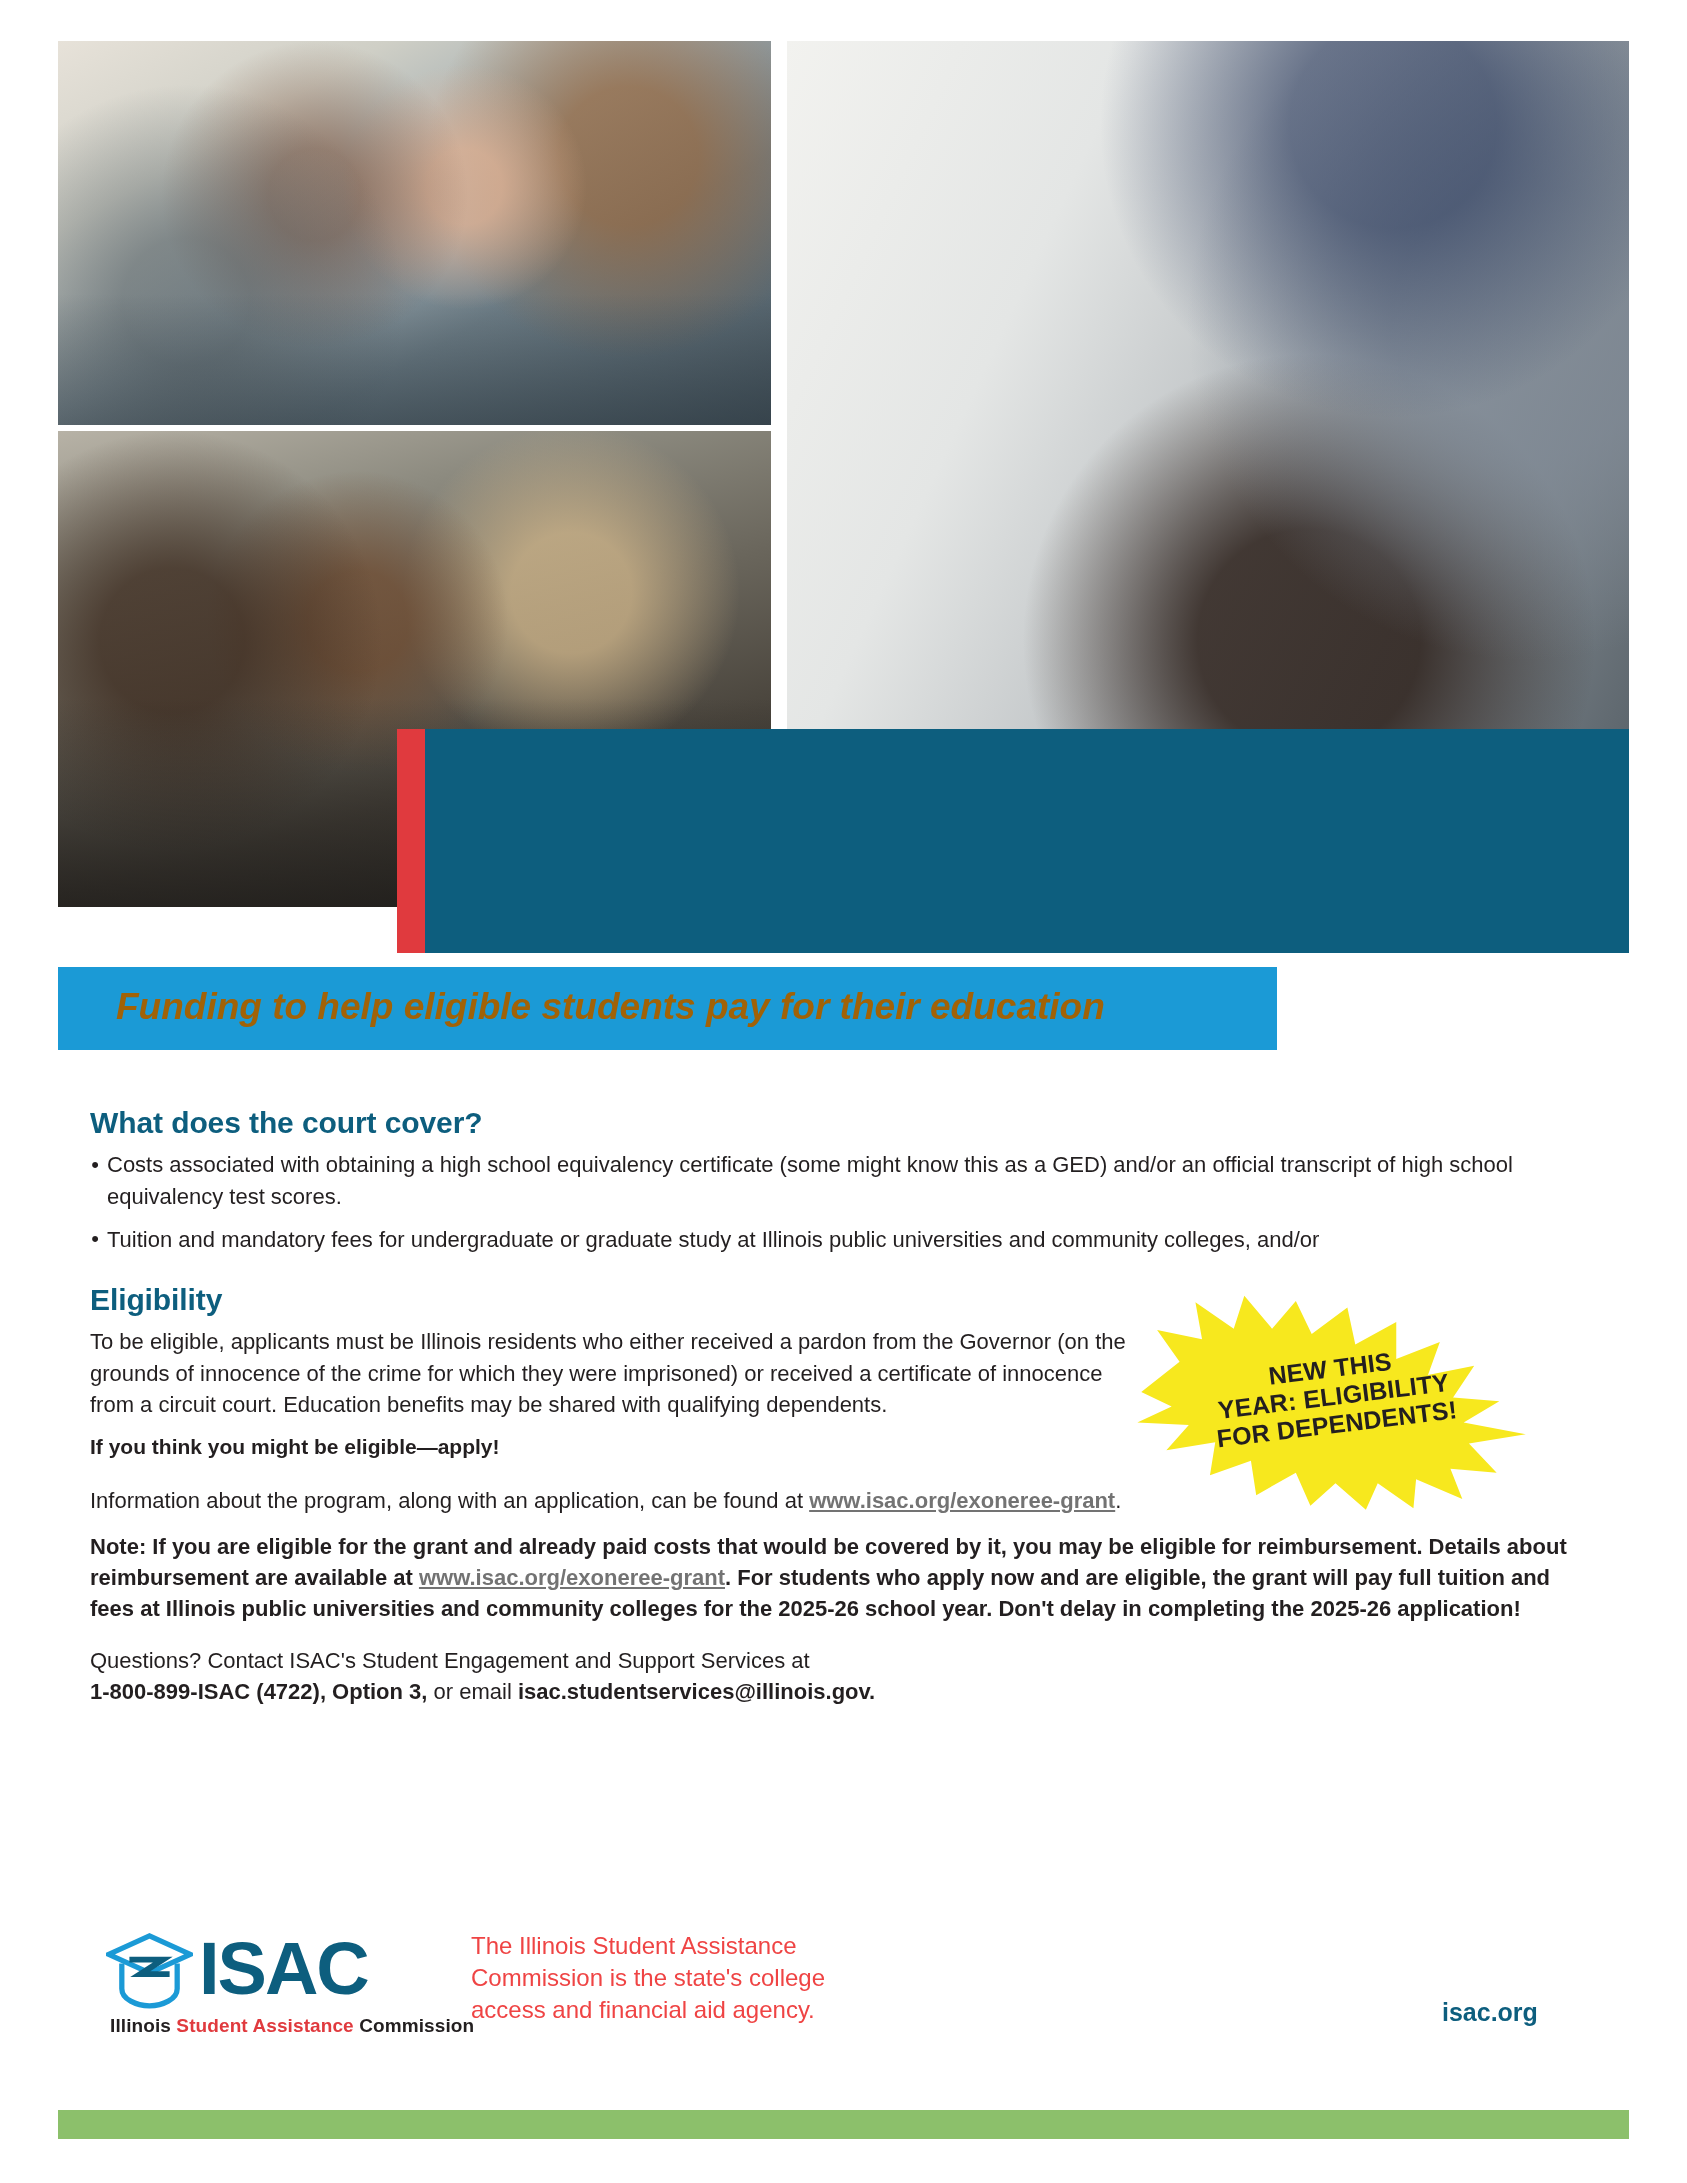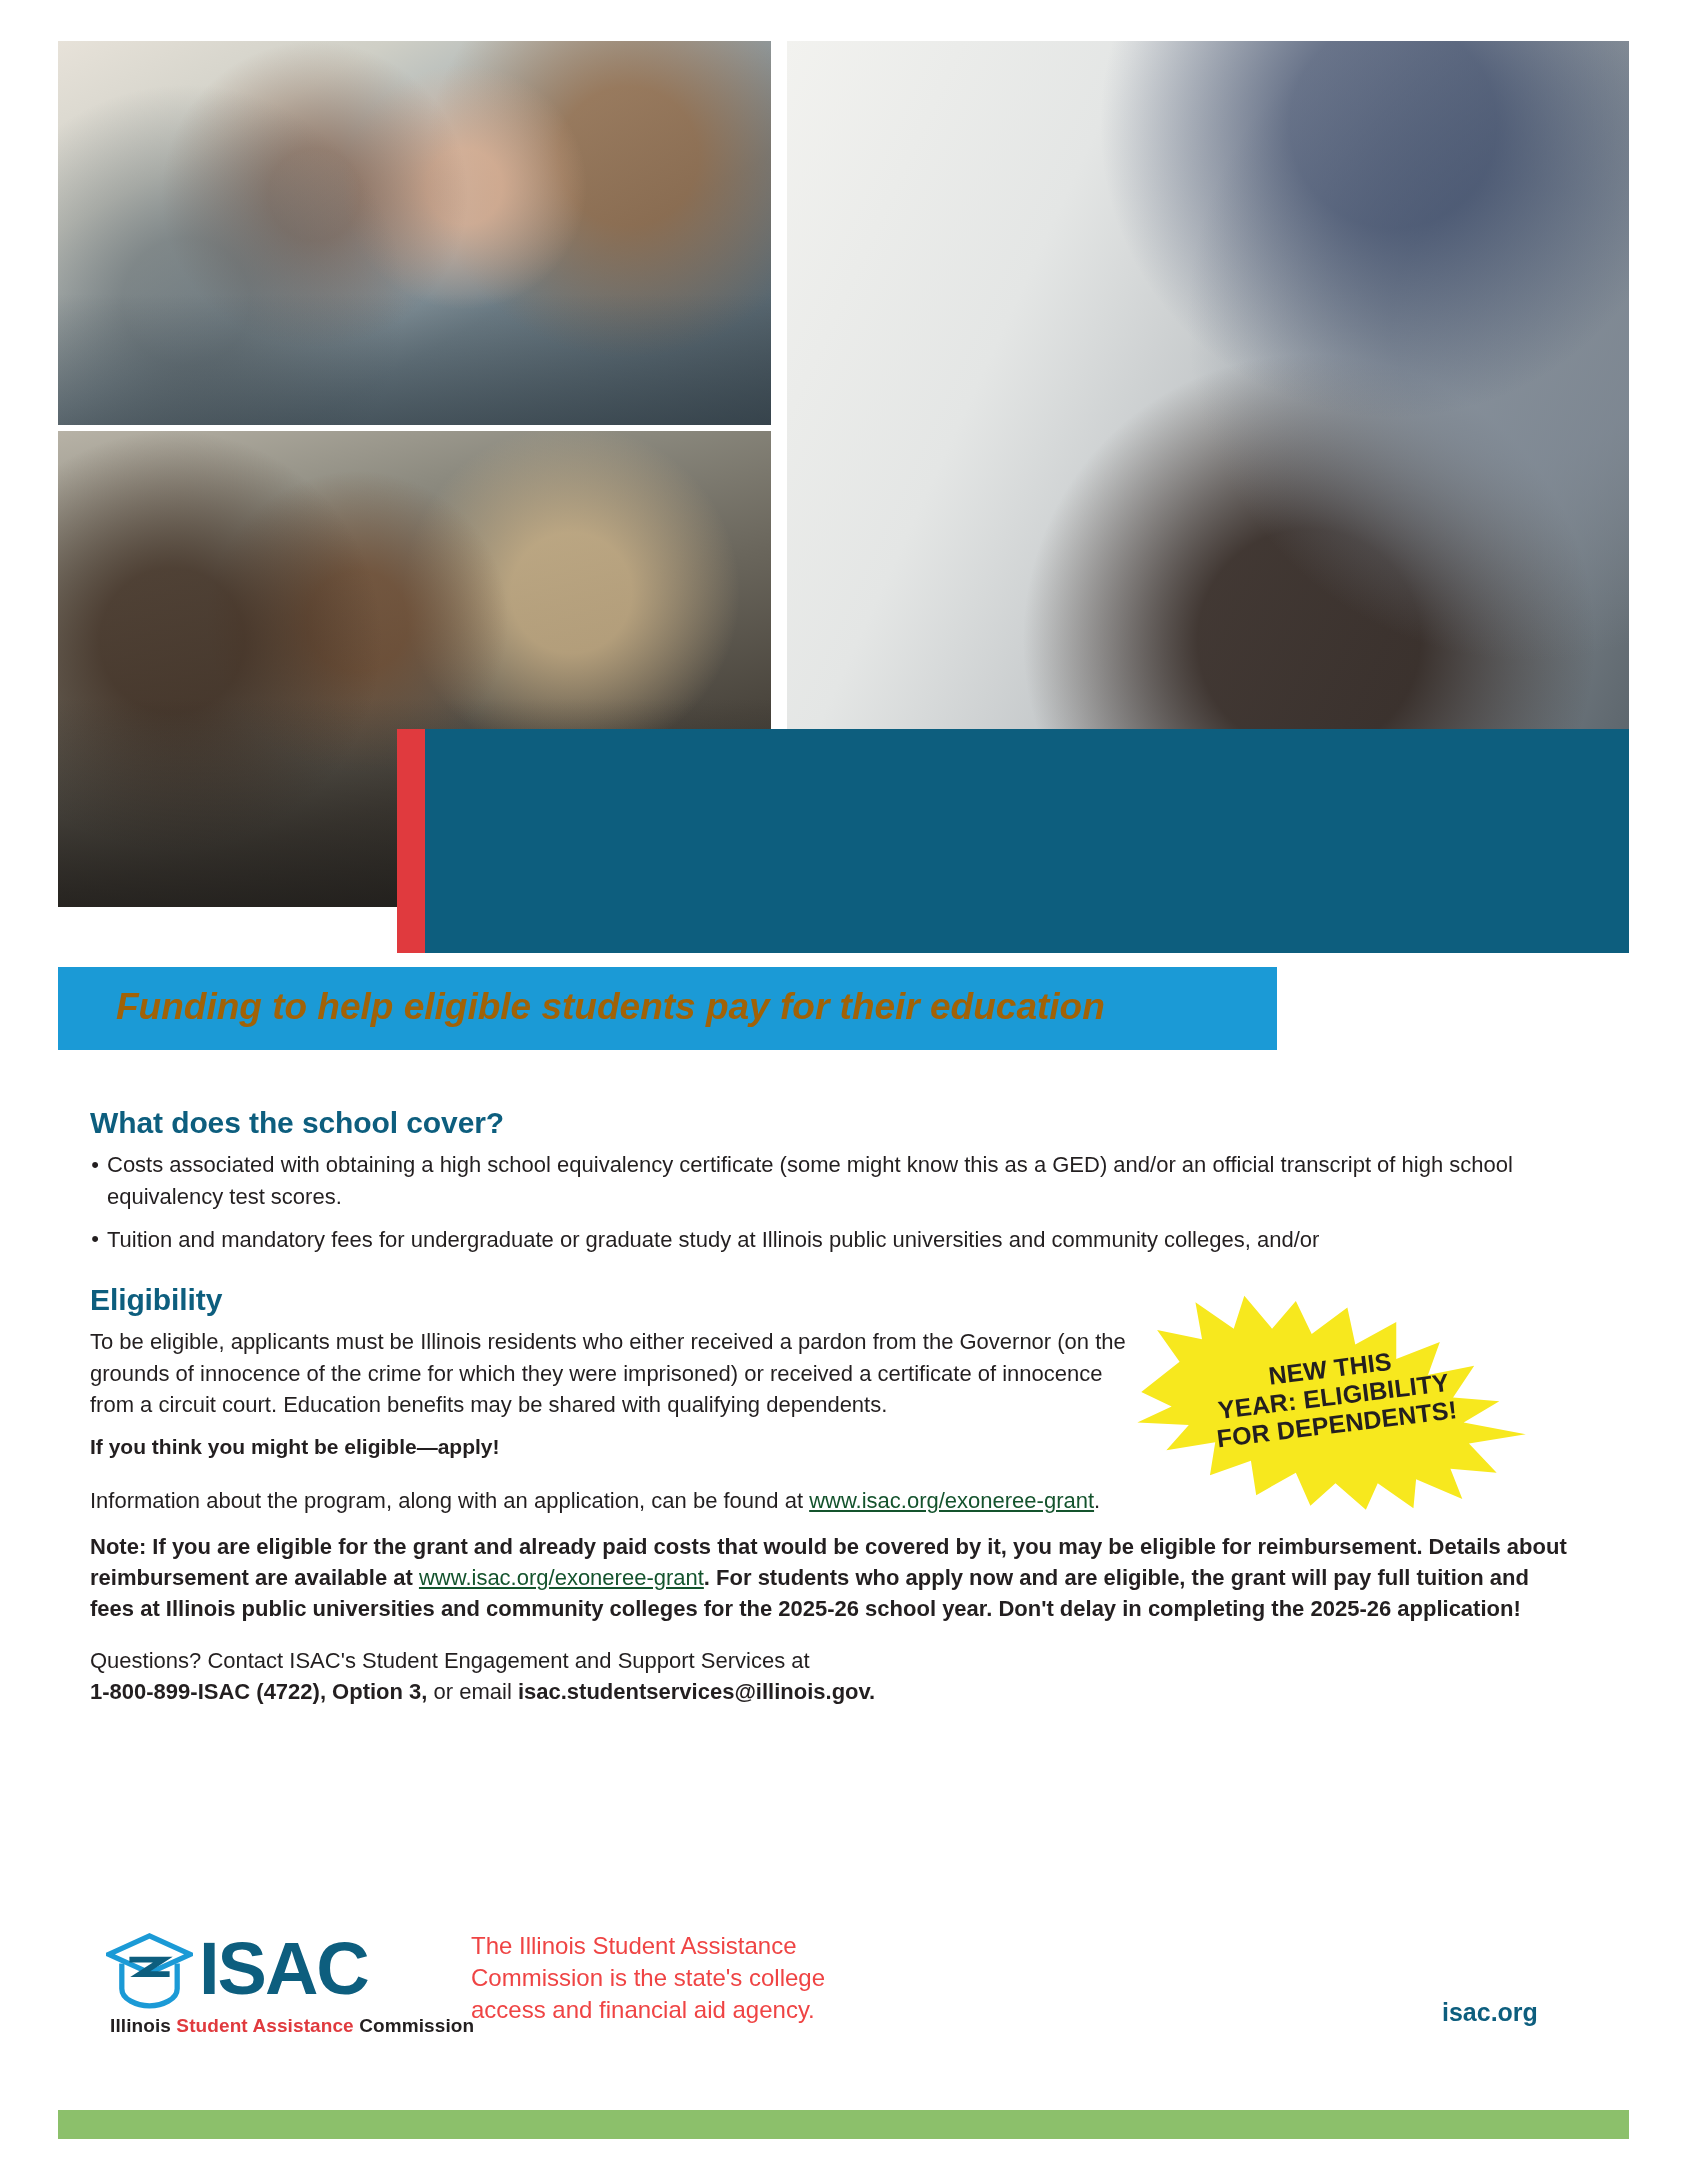--- a/index.html
+++ b/index.html
@@ -186,22 +186,22 @@
   }
   .para.wide { max-width: 1482px; }
 
   .bold-line {
     font-size: 21px;
     font-weight: bold;
     margin: 0 0 26.5px 0;
   }
 
   .link {
-    color: #14532d;
-    font-weight: normal;
+    color: #737373;
+    font-weight: bold;
     text-decoration: underline;
   }
 
   .note {
     font-size: 22px;
     line-height: 1.42;
     font-weight: bold;
     margin: 0 0 20px 0;
     max-width: 1482px;
   }
@@ -321,21 +321,21 @@
   </div>
 
   <div class="title-band"></div>
   <div class="title-accent"></div>
 
   <div class="subtitle-band"></div>
   <div class="subtitle-text">Funding to help eligible students pay for their education</div>
 
   <div class="content">
 
-    <h2 class="section-head">What does the school cover?</h2>
+    <h2 class="section-head">What does the court cover?</h2>
     <ul class="bullets">
       <li>Costs associated with obtaining a high school equivalency certificate (some might know this as a GED) and/or an official transcript of high school equivalency test scores.</li>
       <li>Tuition and mandatory fees for undergraduate or graduate study at Illinois public universities and community colleges, and/or</li>
     </ul>
 
     <h2 class="section-head">Eligibility</h2>
     <p class="para">To be eligible, applicants must be Illinois residents who either received a pardon from the Governor (on the grounds of innocence of the crime for which they were imprisoned) or received a certificate of innocence from a circuit court. Education benefits may be shared with qualifying dependents.</p>
     <p class="bold-line">If you think you might be eligible—apply!</p>
 
 

